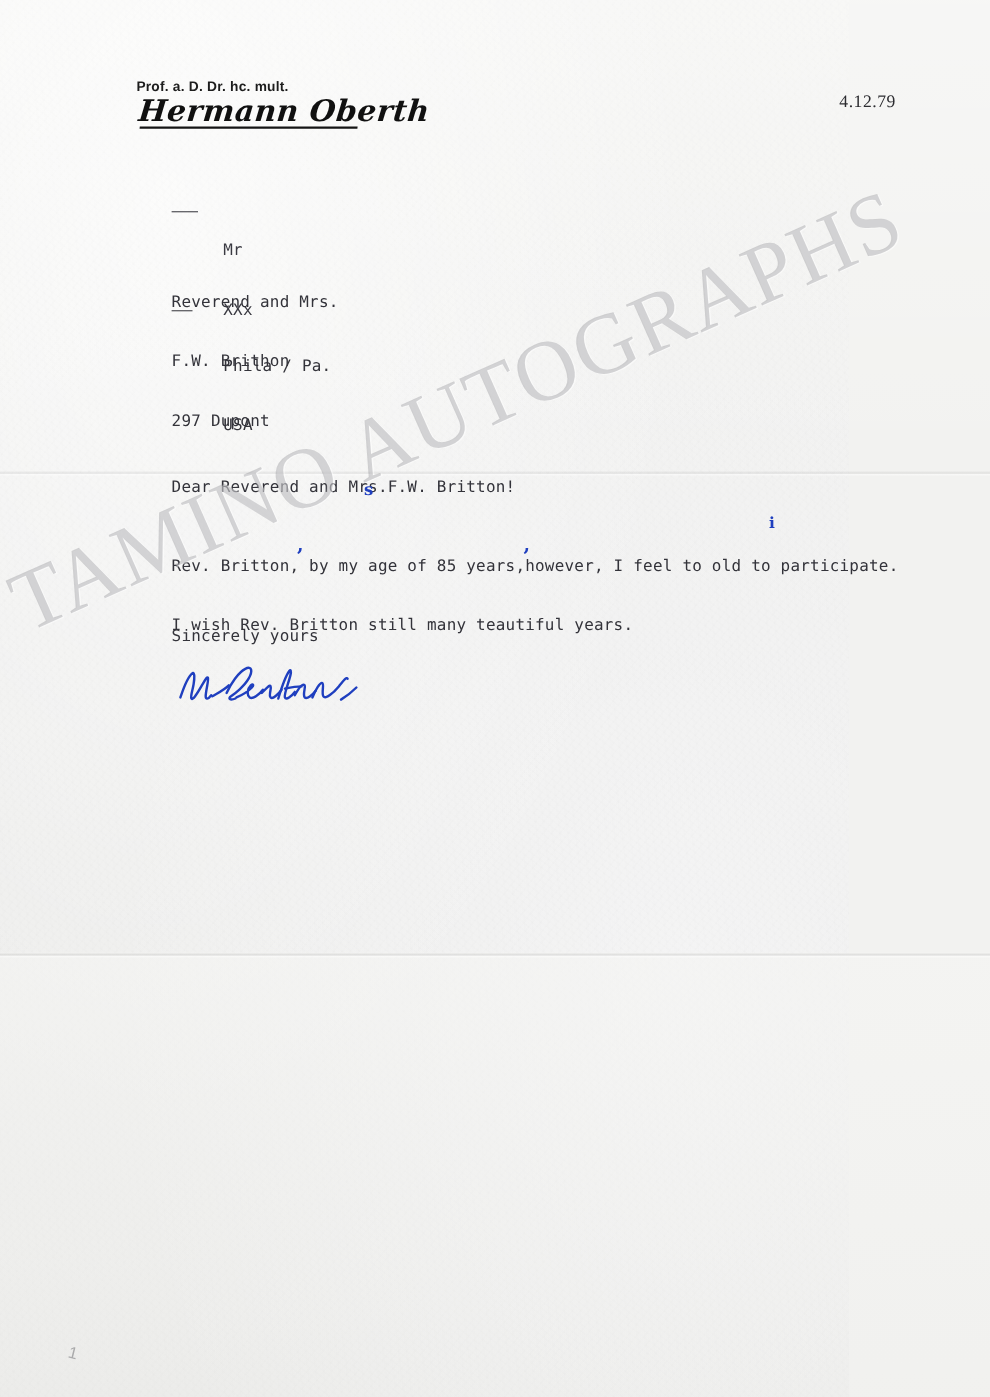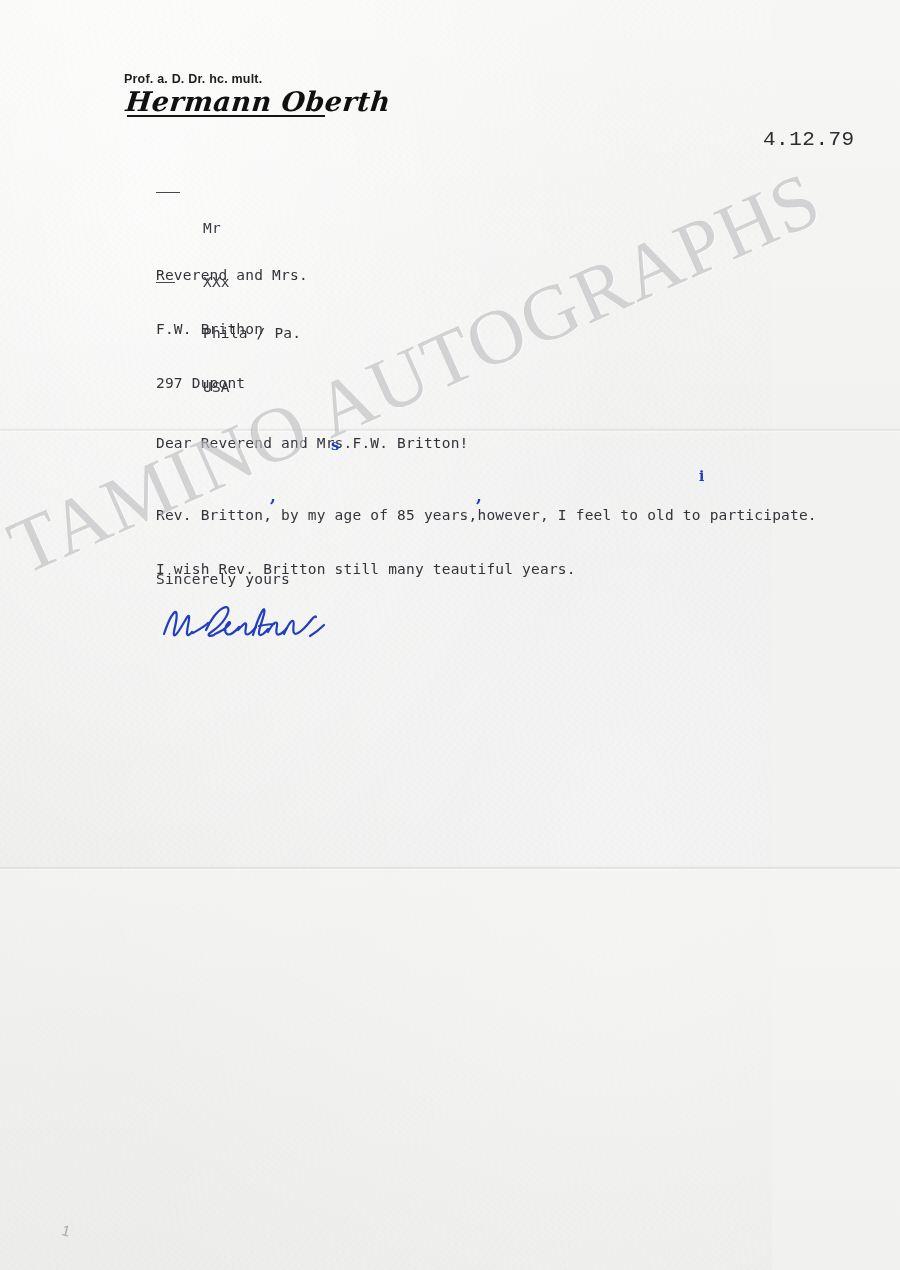--- a/index.html
+++ b/index.html
@@ -91,25 +91,24 @@
     font-size: 13px;
     font-weight: bold;
     color: #18181a;
     line-height: 1.62;
   }
   #sender-contact .row { white-space: nowrap; }
   #letter-date {
     position: absolute;
     left: 763px;
     top: 84px;
-    font-family: Liberation Mono, monospace;
-    font-size: 21px;
+    font-family: Liberation Serif, serif;
+    font-size: 16px;
     color: #2c2c30;
     letter-spacing: .5px;
-    margin-top: 44px;
   }
 
   
   .tw {
     font-family: "DejaVu Sans Mono", monospace;
     color: #33333a;
     font-size: 14.5px;
     line-height: 18px;
     letter-spacing: .2px;
     white-space: pre;

